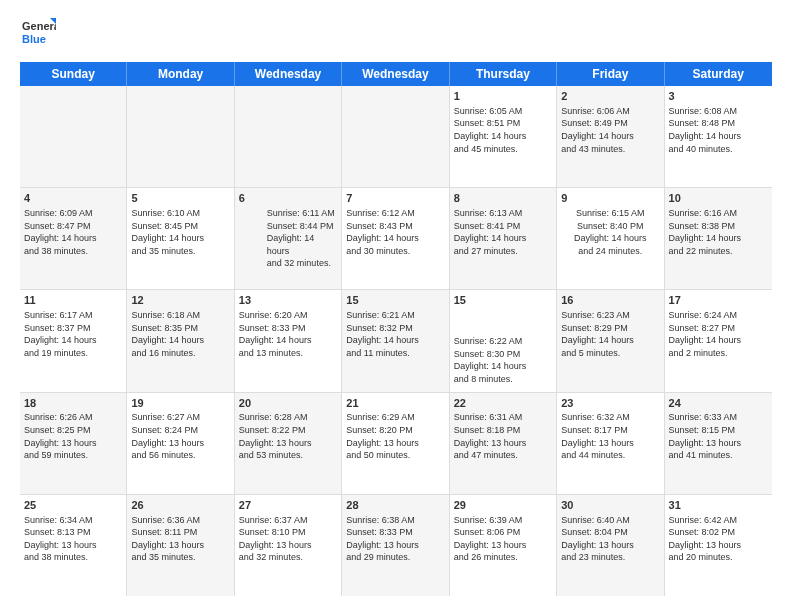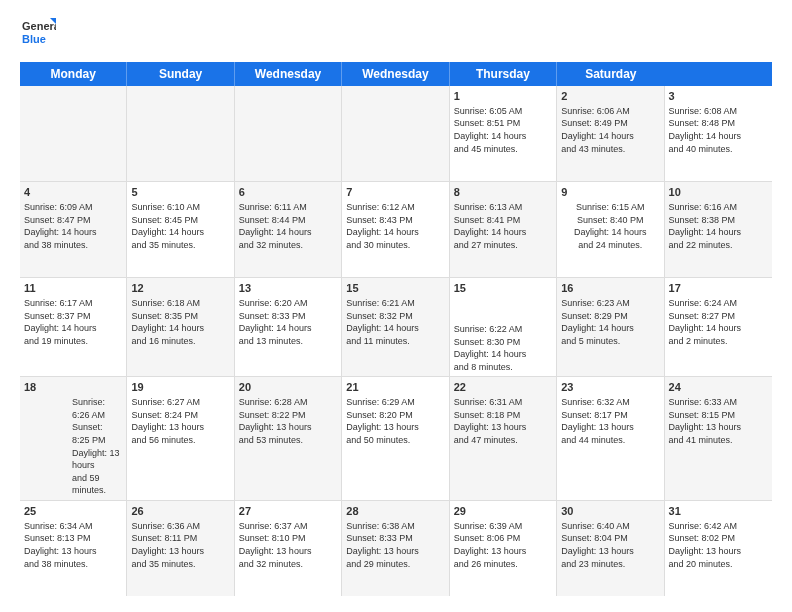--- a/index.html
+++ b/index.html
@@ -114,25 +114,26 @@
     </svg>
   </div>
     <div class="title-section">
       <div class="main-title"></div>
       <div class="subtitle"></div>
     </div>
   </div>
 
   <div class="calendar">
     <div class="cal-header" id="cal-header">
+        <div class="cal-header-cell">Sunday</div>
         <div class="cal-header-cell">Monday</div>
-        <div class="cal-header-cell">Sunday</div>
         <div class="cal-header-cell">Wednesday</div>
         <div class="cal-header-cell">Wednesday</div>
         <div class="cal-header-cell">Thursday</div>
+        <div class="cal-header-cell">Friday</div>
         <div class="cal-header-cell">Saturday</div>
       </div>
     <div class="cal-body" id="cal-body">
         <div class="cal-row">
           <div class="cal-cell shaded"></div>
           <div class="cal-cell shaded"></div>
           <div class="cal-cell shaded"></div>
           <div class="cal-cell shaded"></div>
           <div class="cal-cell">
             <span class="day-num">1</span>
@@ -166,21 +167,21 @@
           </div>
           <div class="cal-cell">
             <span class="day-num">5</span>
             <div class="cell-text" style="white-space: pre-line;">Sunrise: 6:10 AM
 Sunset: 8:45 PM
 Daylight: 14 hours
 and 35 minutes.</div>
           </div>
           <div class="cal-cell shaded">
             <span class="day-num">6</span>
-            <div class="cell-text" style="white-space: pre-line;">Sunrise: 6:11 AM
+            <div class="cell-text" style="white-space: pre-line; margin-left: 28px;">Sunrise: 6:11 AM
 Sunset: 8:44 PM
 Daylight: 14 hours
 and 32 minutes.</div>
           </div>
           <div class="cal-cell">
             <span class="day-num">7</span>
             <div class="cell-text" style="white-space: pre-line;">Sunrise: 6:12 AM
 Sunset: 8:43 PM
 Daylight: 14 hours
 and 30 minutes.</div>
@@ -254,21 +255,21 @@
             <span class="day-num">17</span>
             <div class="cell-text" style="white-space: pre-line;">Sunrise: 6:24 AM
 Sunset: 8:27 PM
 Daylight: 14 hours
 and 2 minutes.</div>
           </div>
         </div>
         <div class="cal-row">
           <div class="cal-cell shaded">
             <span class="day-num">18</span>
-            <div class="cell-text" style="white-space: pre-line; margin-left: 48px;">Sunrise: 6:26 AM
+            <div class="cell-text" style="white-space: pre-line;">Sunrise: 6:26 AM
 Sunset: 8:25 PM
 Daylight: 13 hours
 and 59 minutes.</div>
           </div>
           <div class="cal-cell">
             <span class="day-num">19</span>
             <div class="cell-text" style="white-space: pre-line;">Sunrise: 6:27 AM
 Sunset: 8:24 PM
 Daylight: 13 hours
 and 56 minutes.</div>

